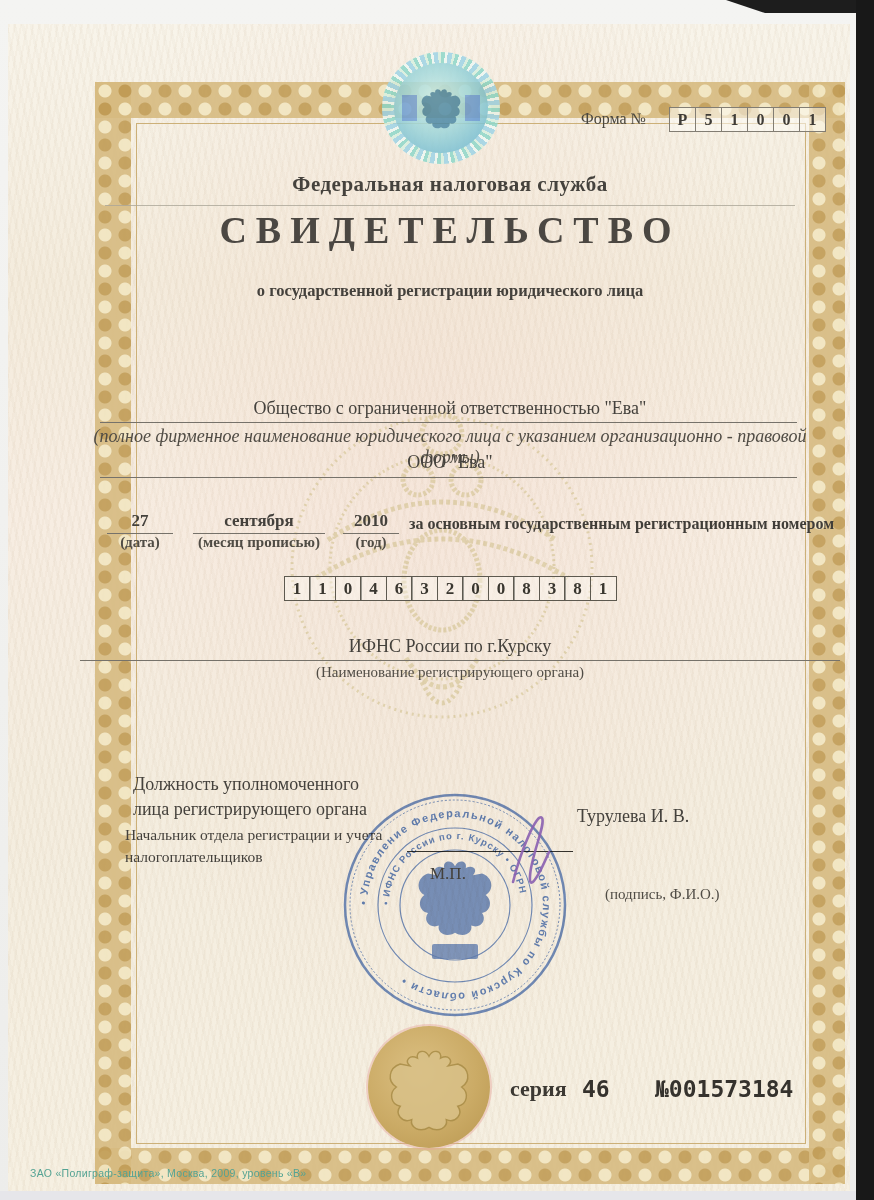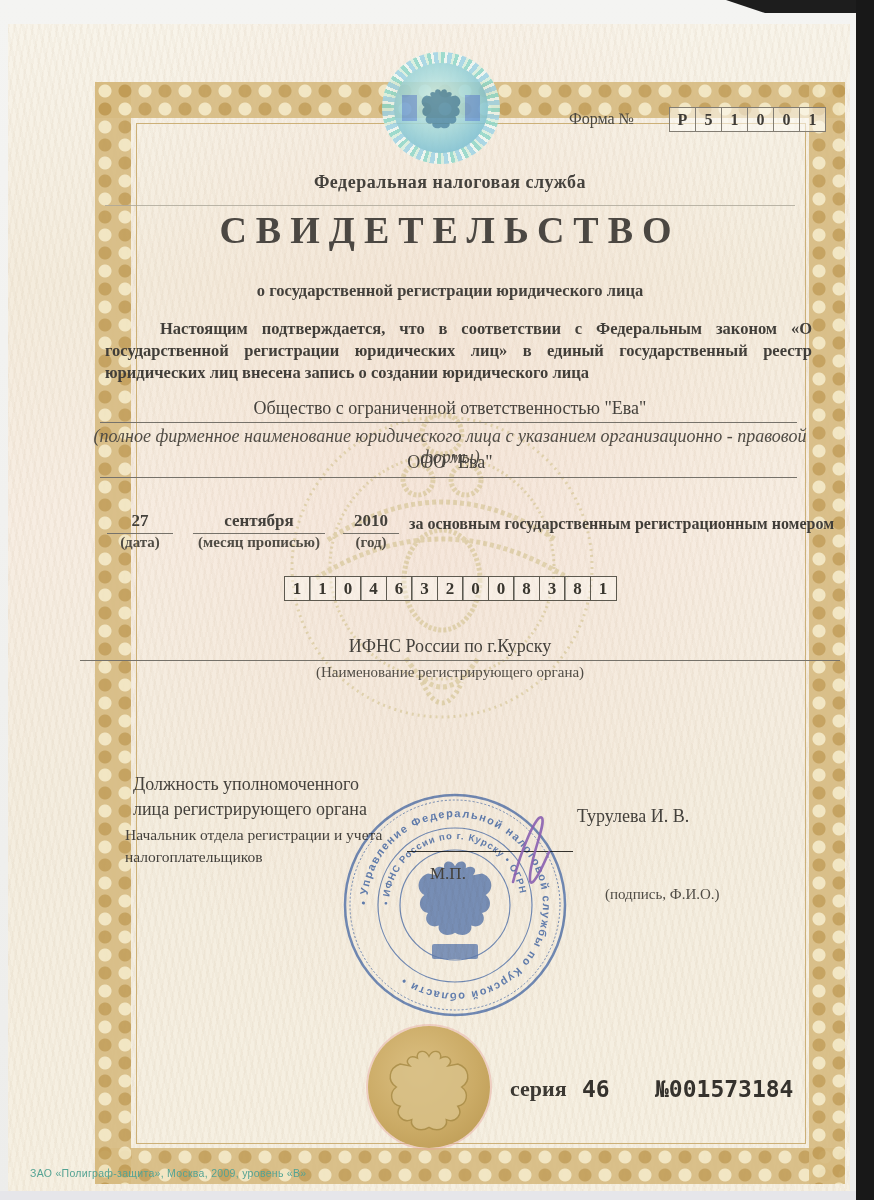--- a/index.html
+++ b/index.html
@@ -42,21 +42,21 @@
   
   .content { position:absolute; left:85px; top:0; width:730px; height:1200px; color:#44413c; }
   .abs { position:absolute; }
   .ctr { text-align:center; width:100%; }
 
   .forma-label { font-size:16px; color:#4a473f; }
   .code-row { display:flex; }
   .cell { width:27px; height:25px; border:1px solid #827d73; margin-left:-1px; background:rgba(253,251,245,.55);
           display:flex; align-items:center; justify-content:center; font-weight:bold; font-size:16px; color:#3f3c37; }
 
-  .agency { font-size:18px; font-weight:bold; letter-spacing:.5px; color:#45423d; }
+  .agency { font-size:21px; font-weight:bold; letter-spacing:.5px; color:#45423d; }
   .agency-rule { border-top:1px solid #aba698; opacity:.8; }
   .main-title { font-size:38px; font-weight:bold; letter-spacing:9px; color:#4b4742; }
   .subtitle { font-size:16.5px; font-weight:bold; }
 
   .paragraph { font-size:16.5px; font-weight:bold; line-height:1.34; text-align:justify; text-indent:55px; color:#413e39; }
 
   .fill-line { border-bottom:1px solid #76726a; }
   .value-18 { font-size:18px; }
   .caption { font-size:18px; color:#504c45;font-style:italic; }
   .caption-15 { font-size:15px; color:#504c45; }
@@ -130,36 +130,35 @@
       <div class="holo-rect l"></div>
       <div class="holo-rect r"></div>
       <svg class="holo-eagle" width="48" height="52" viewBox="0 0 100 100">
         <path d="M50,18 C46,10 36,12 38,20 C30,16 24,22 30,28 L20,26 C8,30 6,44 16,50 C8,56 10,68 20,70 C14,78 22,88 32,84 C30,92 40,98 50,92 C60,98 70,92 68,84 C78,88 86,78 80,70 C90,68 92,56 84,50 C94,44 92,30 80,26 L70,28 C76,22 70,16 62,20 C64,12 54,10 50,18 Z" fill="currentColor"></path>
       </svg>
     </div>
   </div>
 
   <div class="content">
 
-    <div class="abs forma-label" style="left:484px; top:110px;font-family:Liberation Serif, serif;">Форма №</div>
+    <div class="abs forma-label" style="left:496px; top:110px;font-family:Liberation Serif, serif;">Форма №</div>
     <div class="abs code-row" style="left:585px; top:107px;">
       <div class="cell">Р</div>
       <div class="cell">5</div>
       <div class="cell">1</div>
       <div class="cell">0</div>
       <div class="cell">0</div>
       <div class="cell">1</div>
     </div>
 
     <div class="abs ctr agency" style="top:172px;">Федеральная налоговая служба</div>
     <div class="abs agency-rule" style="left:20px; top:205px; width:690px;"></div>
     <div class="abs ctr main-title" style="top:208px;">СВИДЕТЕЛЬСТВО</div>
     <div class="abs ctr subtitle" style="top:281px;">о государственной регистрации юридического лица</div>
 
-    <div class="abs paragraph" style="left:20px; top:318px; width:707px;">Настоящим подтверждается, что в соответствии с Федеральным законом «О государственной регистрации юридических лиц» в единый государственный реестр юридических лиц внесена запись о создании юридического лица</div>
 
     <div class="abs ctr value-18" style="top:398px;">Общество с ограниченной ответственностью "Ева"</div>
     <div class="abs fill-line" style="left:15px; top:422px; width:697px;"></div>
     <div class="abs ctr caption" style="top:426px;">(полное фирменное наименование юридического лица с указанием организационно - правовой формы)</div>
 
     <div class="abs ctr value-18" style="top:452px;">ООО "Ева"</div>
     <div class="abs fill-line" style="left:15px; top:477px; width:697px;"></div>
 
     <div class="abs date-group" style="left:22px; top:511px; width:66px;">
       <div class="date-val">27</div>

